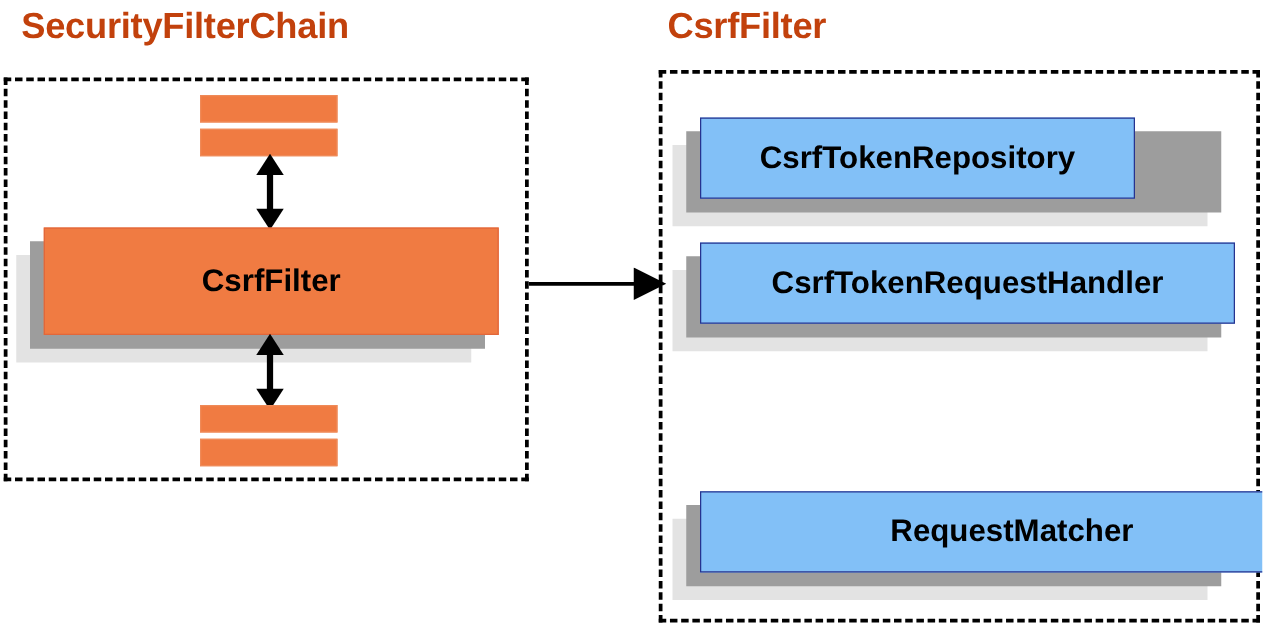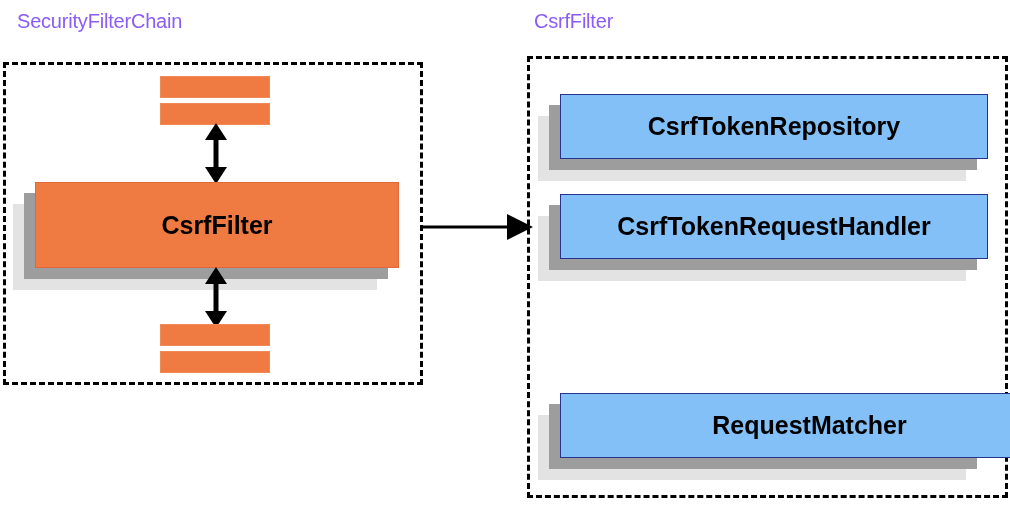--- a/index.html
+++ b/index.html
@@ -16,24 +16,24 @@
     width: 1010px;
     height: 505px;
     background: #ffffff;
     overflow: hidden;
   }
 
   
   .panel-title {
     position: absolute;
     font-family: "Liberation Sans", sans-serif;
-    font-weight: normal;
-    font-size: 20px;
+    font-weight: bold;
+    font-size: 29px;
     line-height: 34px;
-    color: #8b5cf6;
+    color: #c2410c;
     white-space: nowrap;
     letter-spacing: -0.2px;
   }
   #title-left  { left: 17px;  top: 4px; }
   #title-right { left: 534px; top: 4px; }
 
   
   .dashed-box {
     position: absolute;
     box-sizing: border-box;
@@ -151,21 +151,21 @@
   <div class="arrow-h" style="left:423px; top:214px; width:110px; height:26px;">
     <svg class="arrow-svg" width="110" height="26" viewBox="0 0 110 26">
       <line x1="0" y1="13" x2="88" y2="13" stroke="#000000" stroke-width="3"></line>
       <polygon points="110,13 84,0 84,26" fill="#000000"></polygon>
     </svg>
   </div>
 
   <div class="card blue" style="left:560px; top:94px; width:428px; height:65px;">
     <div class="layer back2" style="width:428px; height:65px;"></div>
     <div class="layer back1" style="width:428px; height:65px;"></div>
-    <div class="layer front" style="width:428px; height:65px;">
+    <div class="layer front" style="width:348px; height:65px;">
       <span class="label">CsrfTokenRepository</span>
     </div>
   </div>
 
   <div class="card blue" style="left:560px; top:194px; width:429px; height:65px;">
     <div class="layer back2" style="width:428px; height:65px;"></div>
     <div class="layer back1" style="width:428px; height:65px;"></div>
     <div class="layer front" style="width:428px; height:65px;">
       <span class="label">CsrfTokenRequestHandler</span>
     </div>

